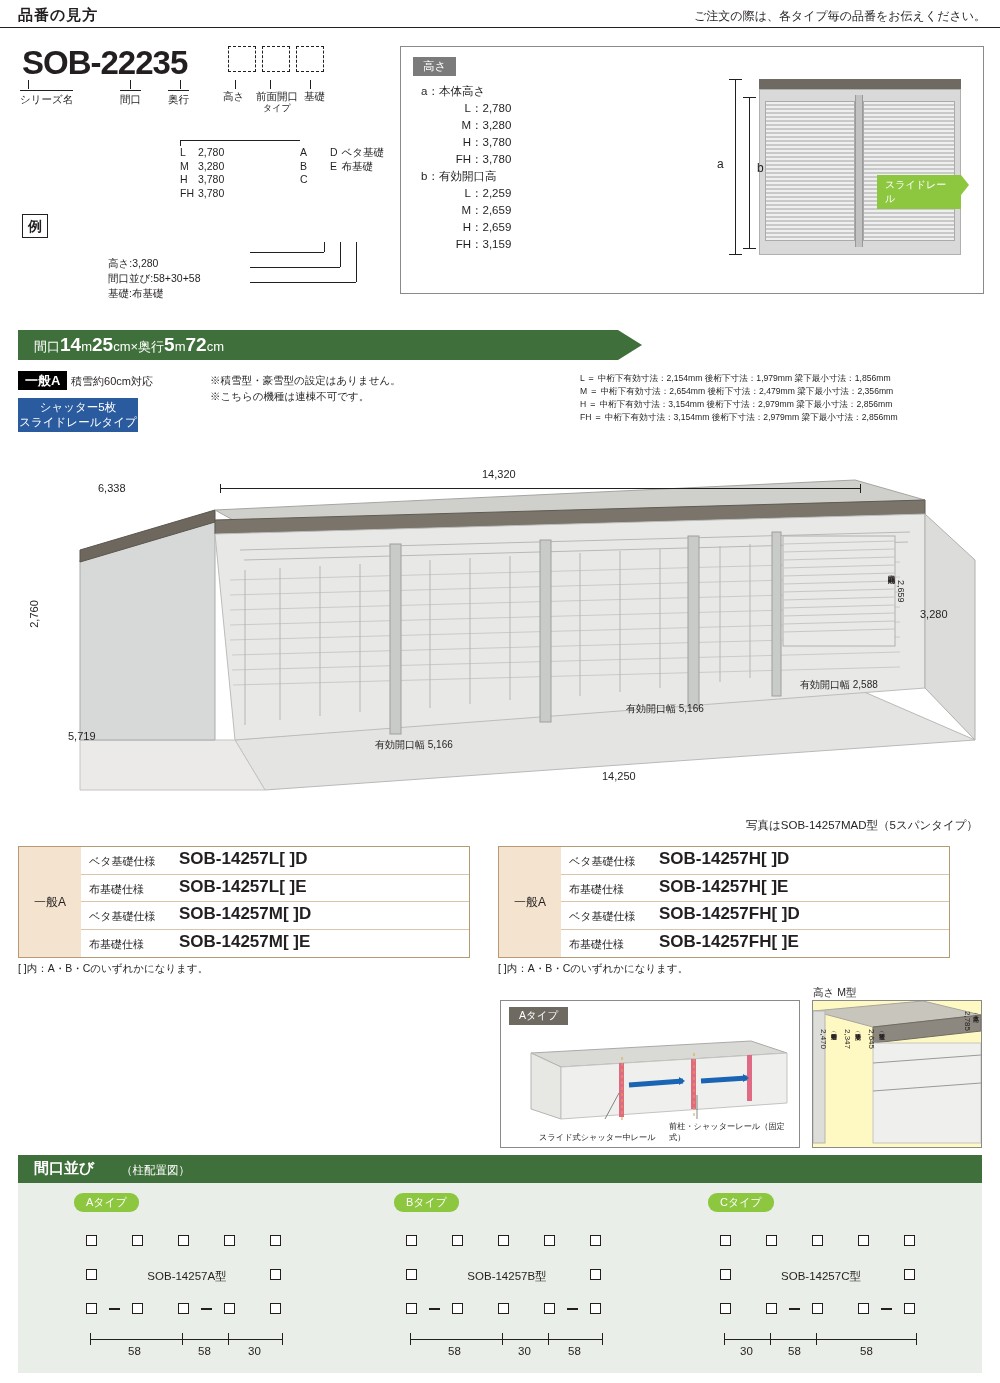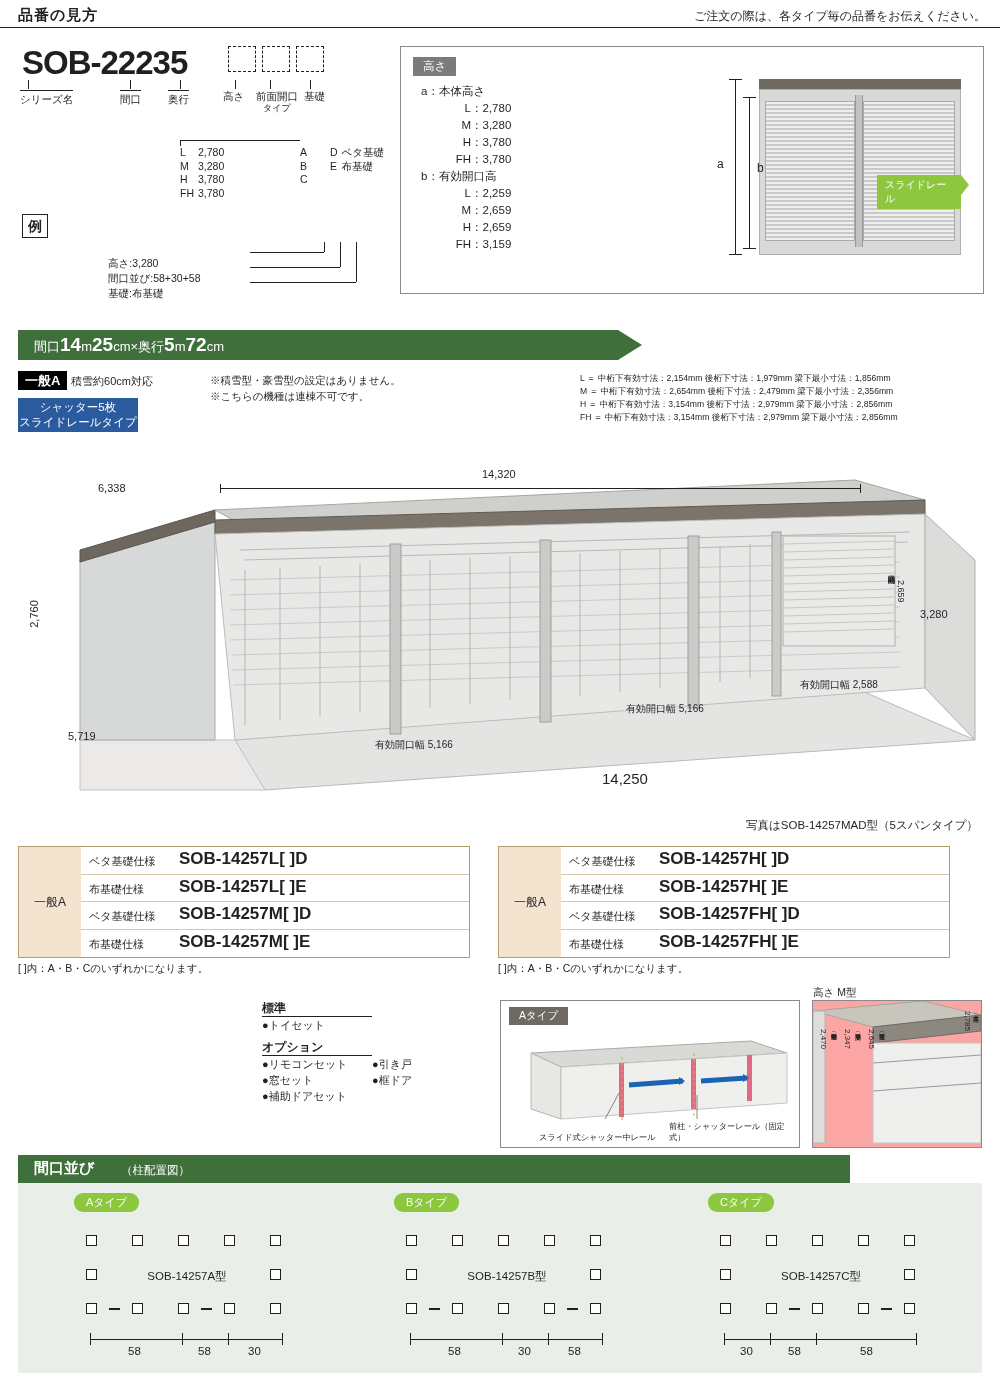--- a/index.html
+++ b/index.html
@@ -117,26 +117,26 @@
   .mt-note { position: absolute; font-size: 10.5px; }
 
   
   .binfo { position: absolute; left: 18px; top: 1000px; font-size: 10.5px; line-height: 14px; }
   .std { position: absolute; left: 262px; top: 1000px; font-size: 11px; line-height: 16px; }
   .std .h { font-weight: bold; font-size: 12px; }
 
   .apanel { position: absolute; left: 500px; top: 1000px; width: 300px; height: 148px; border: 1px solid #8a8a8a; background:#fff;}
   .apanel .tag { position: absolute; left: 8px; top: 6px; background: #6e6a62; color: #fff; font-size: 10.5px; padding: 2px 10px; }
   .apanel .cap { position: absolute; bottom: 4px; font-size: 8.2px; }
-  .hpanel2 { position: absolute; left: 812px; top: 1000px; width: 170px; height: 148px; border: 1px solid #8a8a8a; background:#fca5a5;}
+  .hpanel2 { position: absolute; left: 812px; top: 1000px; width: 170px; height: 148px; border: 1px solid #8a8a8a; background:#fef9c3;}
   .hpanel2 .ttl { position: absolute; left: 0; top: -15px; font-size: 10.5px; }
 
   
   .gbar2 {
-    position: absolute; left: 18px; top: 1155px; width: 832px; height: 28px;
+    position: absolute; left: 18px; top: 1155px; width: 964px; height: 28px;
     background: #3f6f3a; color: #fff;
   }
   .gbar2 .t1 { position: absolute; left: 16px; top: 4px; font-size: 15px; font-weight: bold;}
   .gbar2 .t2 { position: absolute; left: 103px; top: 8px; font-size: 11.5px; }
   .gwrap { position: absolute; left: 18px; top: 1183px; width: 964px; height: 190px; background: #e9eee8; }
   .gcol { position: absolute; top: 10px; width: 310px; height: 170px; }
   .gcol .cap {
     position: absolute; left: 42px; top: 0; background: #8dc63f; color: #fff;
     font-size: 11px; padding: 2px 12px; border-radius: 9px;
   }
@@ -406,21 +406,21 @@
 
     
     <div class="dimtxt" style="left:462px; top:28px; font-size:11px;">14,320</div>
     <div class="hline" style="left:200px; top:48px; width:640px;"></div>
     <div class="vtick" style="left:200px; top:44px; height:9px;"></div>
     <div class="vtick" style="left:840px; top:44px; height:9px;"></div>
 
     <div class="dimtxt" style="left:78px; top:42px; font-size:11px;">6,338</div>
     <div class="dimtxt" style="left:0px; top:168px; font-size:11px; transform:rotate(-90deg);">2,760</div>
     <div class="dimtxt" style="left:48px; top:290px; font-size:11px;">5,719</div>
-    <div class="dimtxt" style="left:582px; top:330px; font-size:15px;">14,250</div>
+    <div class="dimtxt" style="left:582px; top:330px; font-size:11px;">14,250</div>
     <div class="dimtxt" style="left:900px; top:168px; font-size:11px;">3,280</div>
     <div class="dimtxt" style="left:866px; top:130px; font-size:7.5px; writing-mode:vertical-rl;">有効開口高さ</div>
     <div class="dimtxt" style="left:876px; top:140px; font-size:9px; writing-mode:vertical-rl;">2,659</div>
 
     <div class="dimtxt" style="left:355px; top:298px; font-size:10px;">有効開口幅 5,166</div>
     <div class="dimtxt" style="left:606px; top:262px; font-size:10px;">有効開口幅 5,166</div>
     <div class="dimtxt" style="left:780px; top:238px; font-size:10px;">有効開口幅 2,588</div>
   </div>
 
   <div class="photo-note">写真はSOB-14257MAD型（5スパンタイプ）</div>
@@ -465,32 +465,20 @@
       </div>
       <div class="r">
         <span class="kind">布基礎仕様</span>
         <span class="code">SOB-14257FH[  ]E</span>
       </div>
     </div>
   </div>
   <div class="mt-note" style="left:498px; top:962px;">[  ]内：A・B・Cのいずれかになります。</div>
 
 
-  <div class="std">
-    <div class="h" style="border-bottom:1px solid #231f20; width:110px;">標準</div>
-    <div>●トイセット</div>
-    <div class="h" style="border-bottom:1px solid #231f20; width:110px; margin-top:6px;">オプション</div>
-    <div style="position:relative; width:210px;">
-      <div>●リモコンセット</div>
-      <div>●窓セット</div>
-      <div>●補助ドアセット</div>
-      <div style="position:absolute; left:110px; top:0;">●引き戸</div>
-      <div style="position:absolute; left:110px; top:16px;">●框ドア</div>
-    </div>
-  </div>
 
   <div class="apanel">
     <div class="tag">Aタイプ</div>
     <svg width="298" height="118" viewBox="0 0 298 118" style="position:absolute; left:0; top:22px;">
       <polygon points="30,30 250,18 286,30 60,44" fill="#d9d9d6" stroke="#aaa"></polygon>
       <polygon points="30,30 60,44 60,96 30,86" fill="#e7e7e4" stroke="#b5b5b2"></polygon>
       <polygon points="60,44 286,30 286,80 60,96" fill="#efefee" stroke="#c3c3c0"></polygon>
       <rect x="118" y="40" width="5" height="54" fill="#e06a84"></rect>
       <rect x="190" y="36" width="5" height="50" fill="#e06a84"></rect>
       <rect x="246" y="32" width="5" height="46" fill="#e06a84"></rect>

